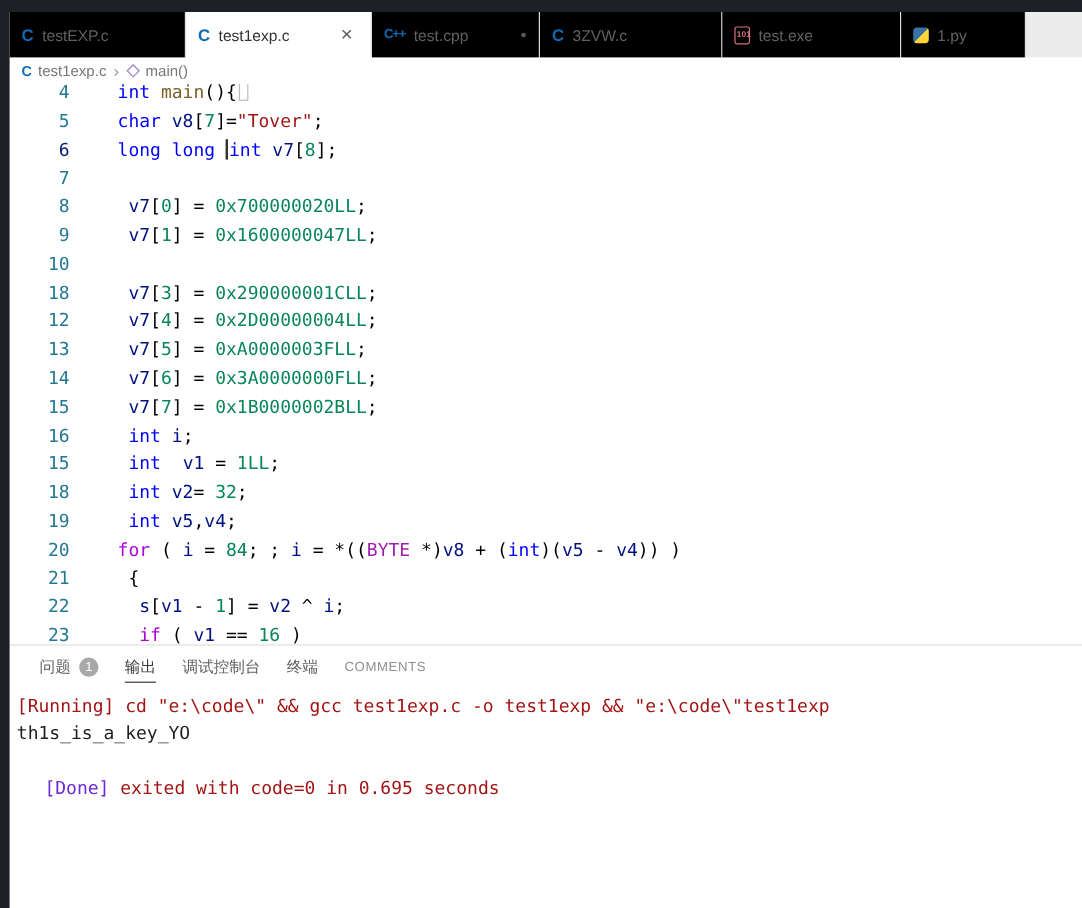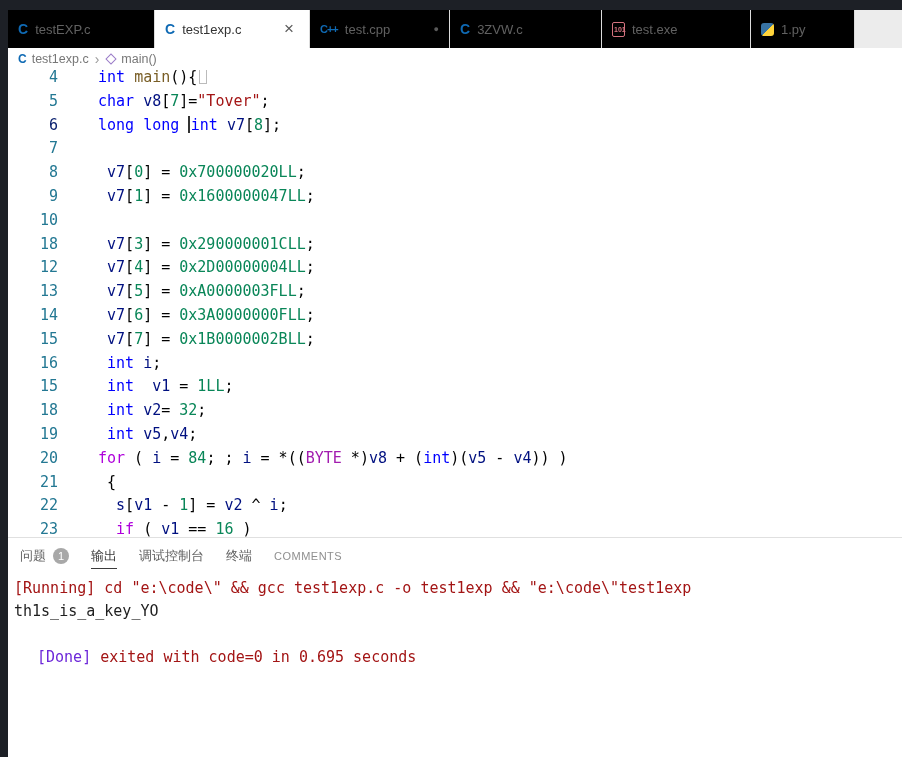--- a/index.html
+++ b/index.html
@@ -52,21 +52,21 @@
   .tok-num { color:#098658; }
   .tok-str { color:#a31515; }
   .tok-var { color:#001080; }
   .tok-typ { color:#a21caf; }
   .tok-pl  { color:#000000; }
   .cursor { display:inline-block; width:1.5px; height:17px; background:#333; vertical-align:-3px; margin-right:1px; }
   .boxtok { display:inline-block; width:8px; height:15px; border:1px solid #bbbbbb; vertical-align:-2px; margin-left:2px; }
 
   
   .panel { position:absolute; top:537px; left:8px; right:0; bottom:0; background:#fff; border-top:1px solid #e0e0e0; }
-  .panel-tabs { display:flex; align-items:center; height:35px; padding-left:1px; }
+  .panel-tabs { display:flex; align-items:center; height:35px; padding-left:14px; }
   .ptab { padding:0 11px; font-size:13px; color:#616161; height:100%;
           display:flex; align-items:center; gap:7px; cursor:pointer; }
   .ptab .plabel { padding:4px 0 3px 0; }
   .ptab.active .plabel { color:#3b3b3b; border-bottom:1px solid #3b3b3b; }
   .ptab.caps .plabel { font-size:11px; letter-spacing:0.5px; color:#8f8f8f; }
   .badge { width:16px; height:16px; border-radius:50%; background:#a8a8a8; color:#ffffff;
            font-size:11px; display:flex; align-items:center; justify-content:center; }
   .output { padding:4px 0 0 6px; font-family:"DejaVu Sans Mono","Liberation Mono",monospace; font-size:15px; }
   .oline { line-height:23px; min-height:23px; white-space:pre; }
   .out-red   { color:#a31515; }

